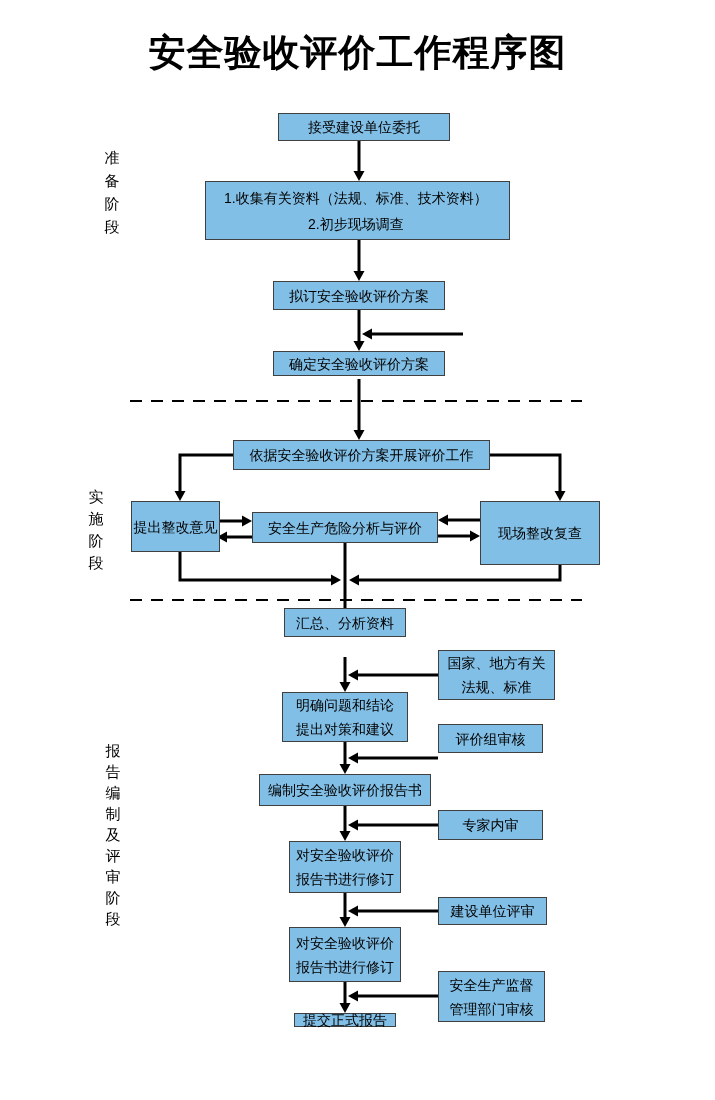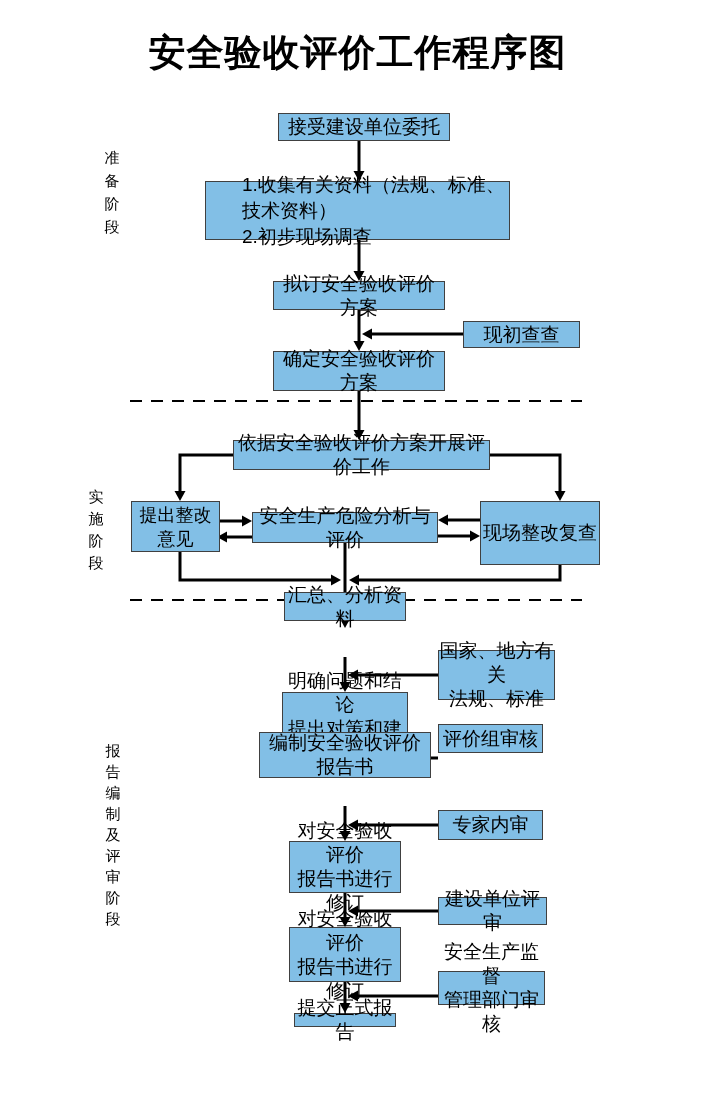--- a/index.html
+++ b/index.html
@@ -7,23 +7,23 @@
   .canvas{position:absolute;left:0;top:0;width:715px;height:1100px;overflow:hidden;}
   .title{position:absolute;left:0;top:28px;width:715px;margin:0;text-align:center;
          font-size:37px;font-weight:bold;letter-spacing:1px;}
   svg.connectors{position:absolute;left:0;top:0;width:715px;height:1100px;}
   svg.connectors line, svg.connectors polyline{stroke:var(--line,#000);stroke-width:3;fill:none;}
   svg.connectors polygon{fill:var(--line,#000);stroke:none;}
   svg.connectors .dashed{stroke-width:2.2;stroke-dasharray:12 9;}
   .box{position:absolute;box-sizing:border-box;background:var(--box-fill,#82bfe6);
        border:1.3px solid var(--box-border,#404040);
        display:flex;align-items:center;justify-content:center;
-       text-align:center;white-space:pre-line;font-size:19px;line-height:24px;}
-  .box.left-align{justify-content:flex-start;text-align:left;padding-left:36px;line-height:26px;}
-  .box.small{font-size:18px;}
+       text-align:center;white-space:pre-line;font-size:14px;line-height:24px;}
+  .box.left-align{justify-content:flex-start;text-align:center;padding-left:18px;line-height:26px;}
+  .box.small{font-size:14px;}
   .vlabel{position:absolute;width:24px;text-align:center;white-space:pre-line;font-size:15px;}
   .lh23{line-height:23px}.lh22{line-height:22px}.lh21{line-height:21px}
 </style>
 </head>
 <body>
 
 <div class="canvas">
 
   <h1 class="title">安全验收评价工作程序图</h1>
 
@@ -151,38 +151,37 @@
 及
 评
 审
 阶
 段</div>
 
   <div class="box" style="left:278px;top:113px;width:172px;height:28px">接受建设单位委托</div>
   <div class="box left-align" style="left:205px;top:181px;width:305px;height:59px">1.收集有关资料（法规、标准、技术资料）
 2.初步现场调查</div>
   <div class="box" style="left:273px;top:281px;width:172px;height:29px">拟订安全验收评价方案</div>
-  <div class="box" style="left:463px;top:321px;width:117px;height:27px">现初查查</div>
-  <div class="box" style="left:273px;top:351px;width:172px;height:40px">确定安全验收评价方案</div>
+  <div class="box" style="left:273px;top:351px;width:172px;height:25px">确定安全验收评价方案</div>
 
   <div class="box" style="left:233px;top:440px;width:257px;height:30px">依据安全验收评价方案开展评价工作</div>
   <div class="box small" style="left:131px;top:501px;width:89px;height:51px">提出整改意见</div>
   <div class="box" style="left:252px;top:512px;width:186px;height:31px">安全生产危险分析与评价</div>
   <div class="box" style="left:480px;top:501px;width:120px;height:64px">现场整改复查</div>
 
-  <div class="box" style="left:284px;top:592px;width:122px;height:29px">汇总、分析资料</div>
+  <div class="box" style="left:284px;top:608px;width:122px;height:29px">汇总、分析资料</div>
   <div class="box" style="left:438px;top:650px;width:117px;height:50px">国家、地方有关
 法规、标准</div>
   <div class="box" style="left:282px;top:692px;width:126px;height:50px">明确问题和结论
 提出对策和建议</div>
   <div class="box" style="left:438px;top:724px;width:105px;height:29px">评价组审核</div>
-  <div class="box" style="left:259px;top:732px;width:172px;height:46px">编制安全验收评价报告书</div>
+  <div class="box" style="left:259px;top:774px;width:172px;height:32px">编制安全验收评价报告书</div>
   <div class="box" style="left:438px;top:810px;width:105px;height:30px">专家内审</div>
   <div class="box" style="left:289px;top:841px;width:112px;height:52px">对安全验收评价
 报告书进行修订</div>
   <div class="box" style="left:438px;top:897px;width:109px;height:28px">建设单位评审</div>
   <div class="box" style="left:289px;top:927px;width:112px;height:55px">对安全验收评价
 报告书进行修订</div>
-  <div class="box" style="left:438px;top:971px;width:107px;height:34px">安全生产监督
+  <div class="box" style="left:438px;top:971px;width:107px;height:51px">安全生产监督
 管理部门审核</div>
   <div class="box" style="left:294px;top:1013px;width:102px;height:14px">提交正式报告</div>
 
 </div>
 
 </body></html>

